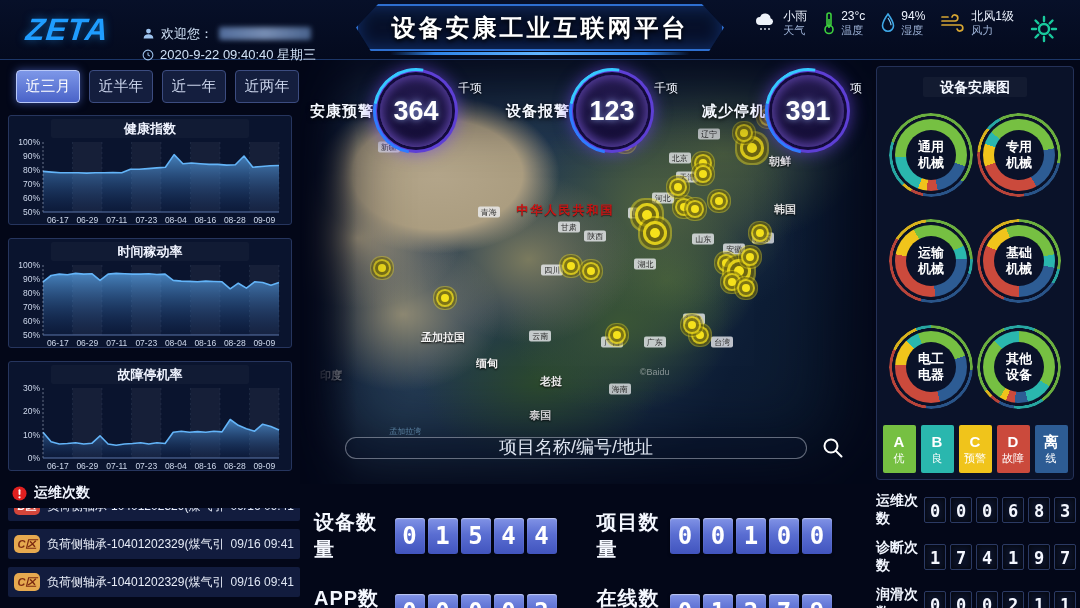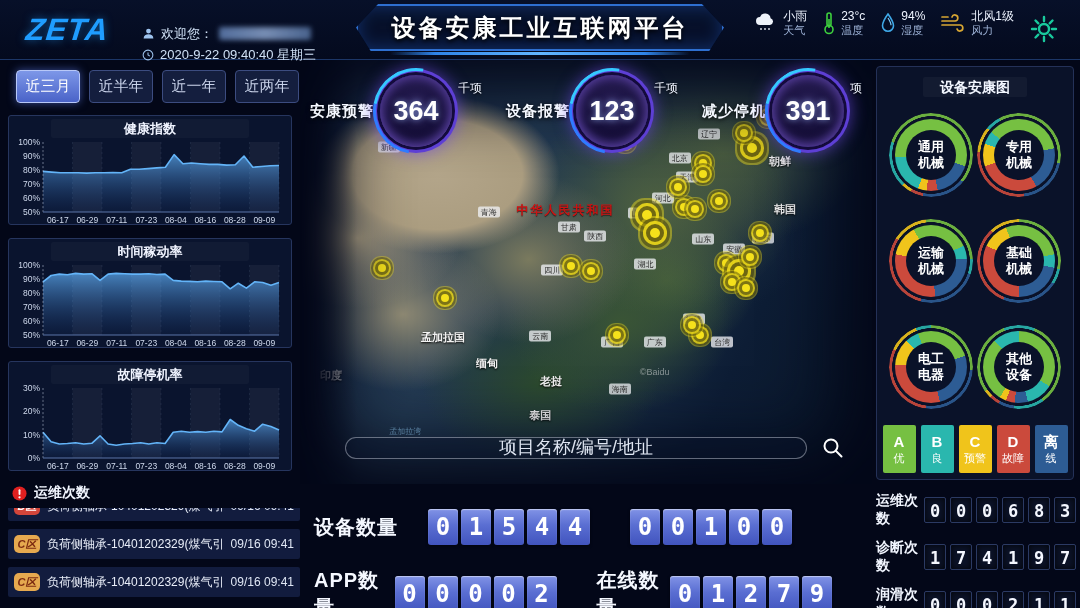--- a/index.html
+++ b/index.html
@@ -497,20 +497,21 @@
   <div id="bottom-center">
     <div class="bc-row">
       <span class="bc-label">设备数量</span>
       <div class="bc-digits">
           <span class="digit">0</span>
           <span class="digit">1</span>
           <span class="digit">5</span>
           <span class="digit">4</span>
           <span class="digit">4</span>
         </div>
+      <span class="bc-label second">项目数量</span>
       <div class="bc-digits">
           <span class="digit">0</span>
           <span class="digit">0</span>
           <span class="digit">1</span>
           <span class="digit">0</span>
           <span class="digit">0</span>
         </div>
     </div>
     <div class="bc-row">
       <span class="bc-label">APP数量</span>

